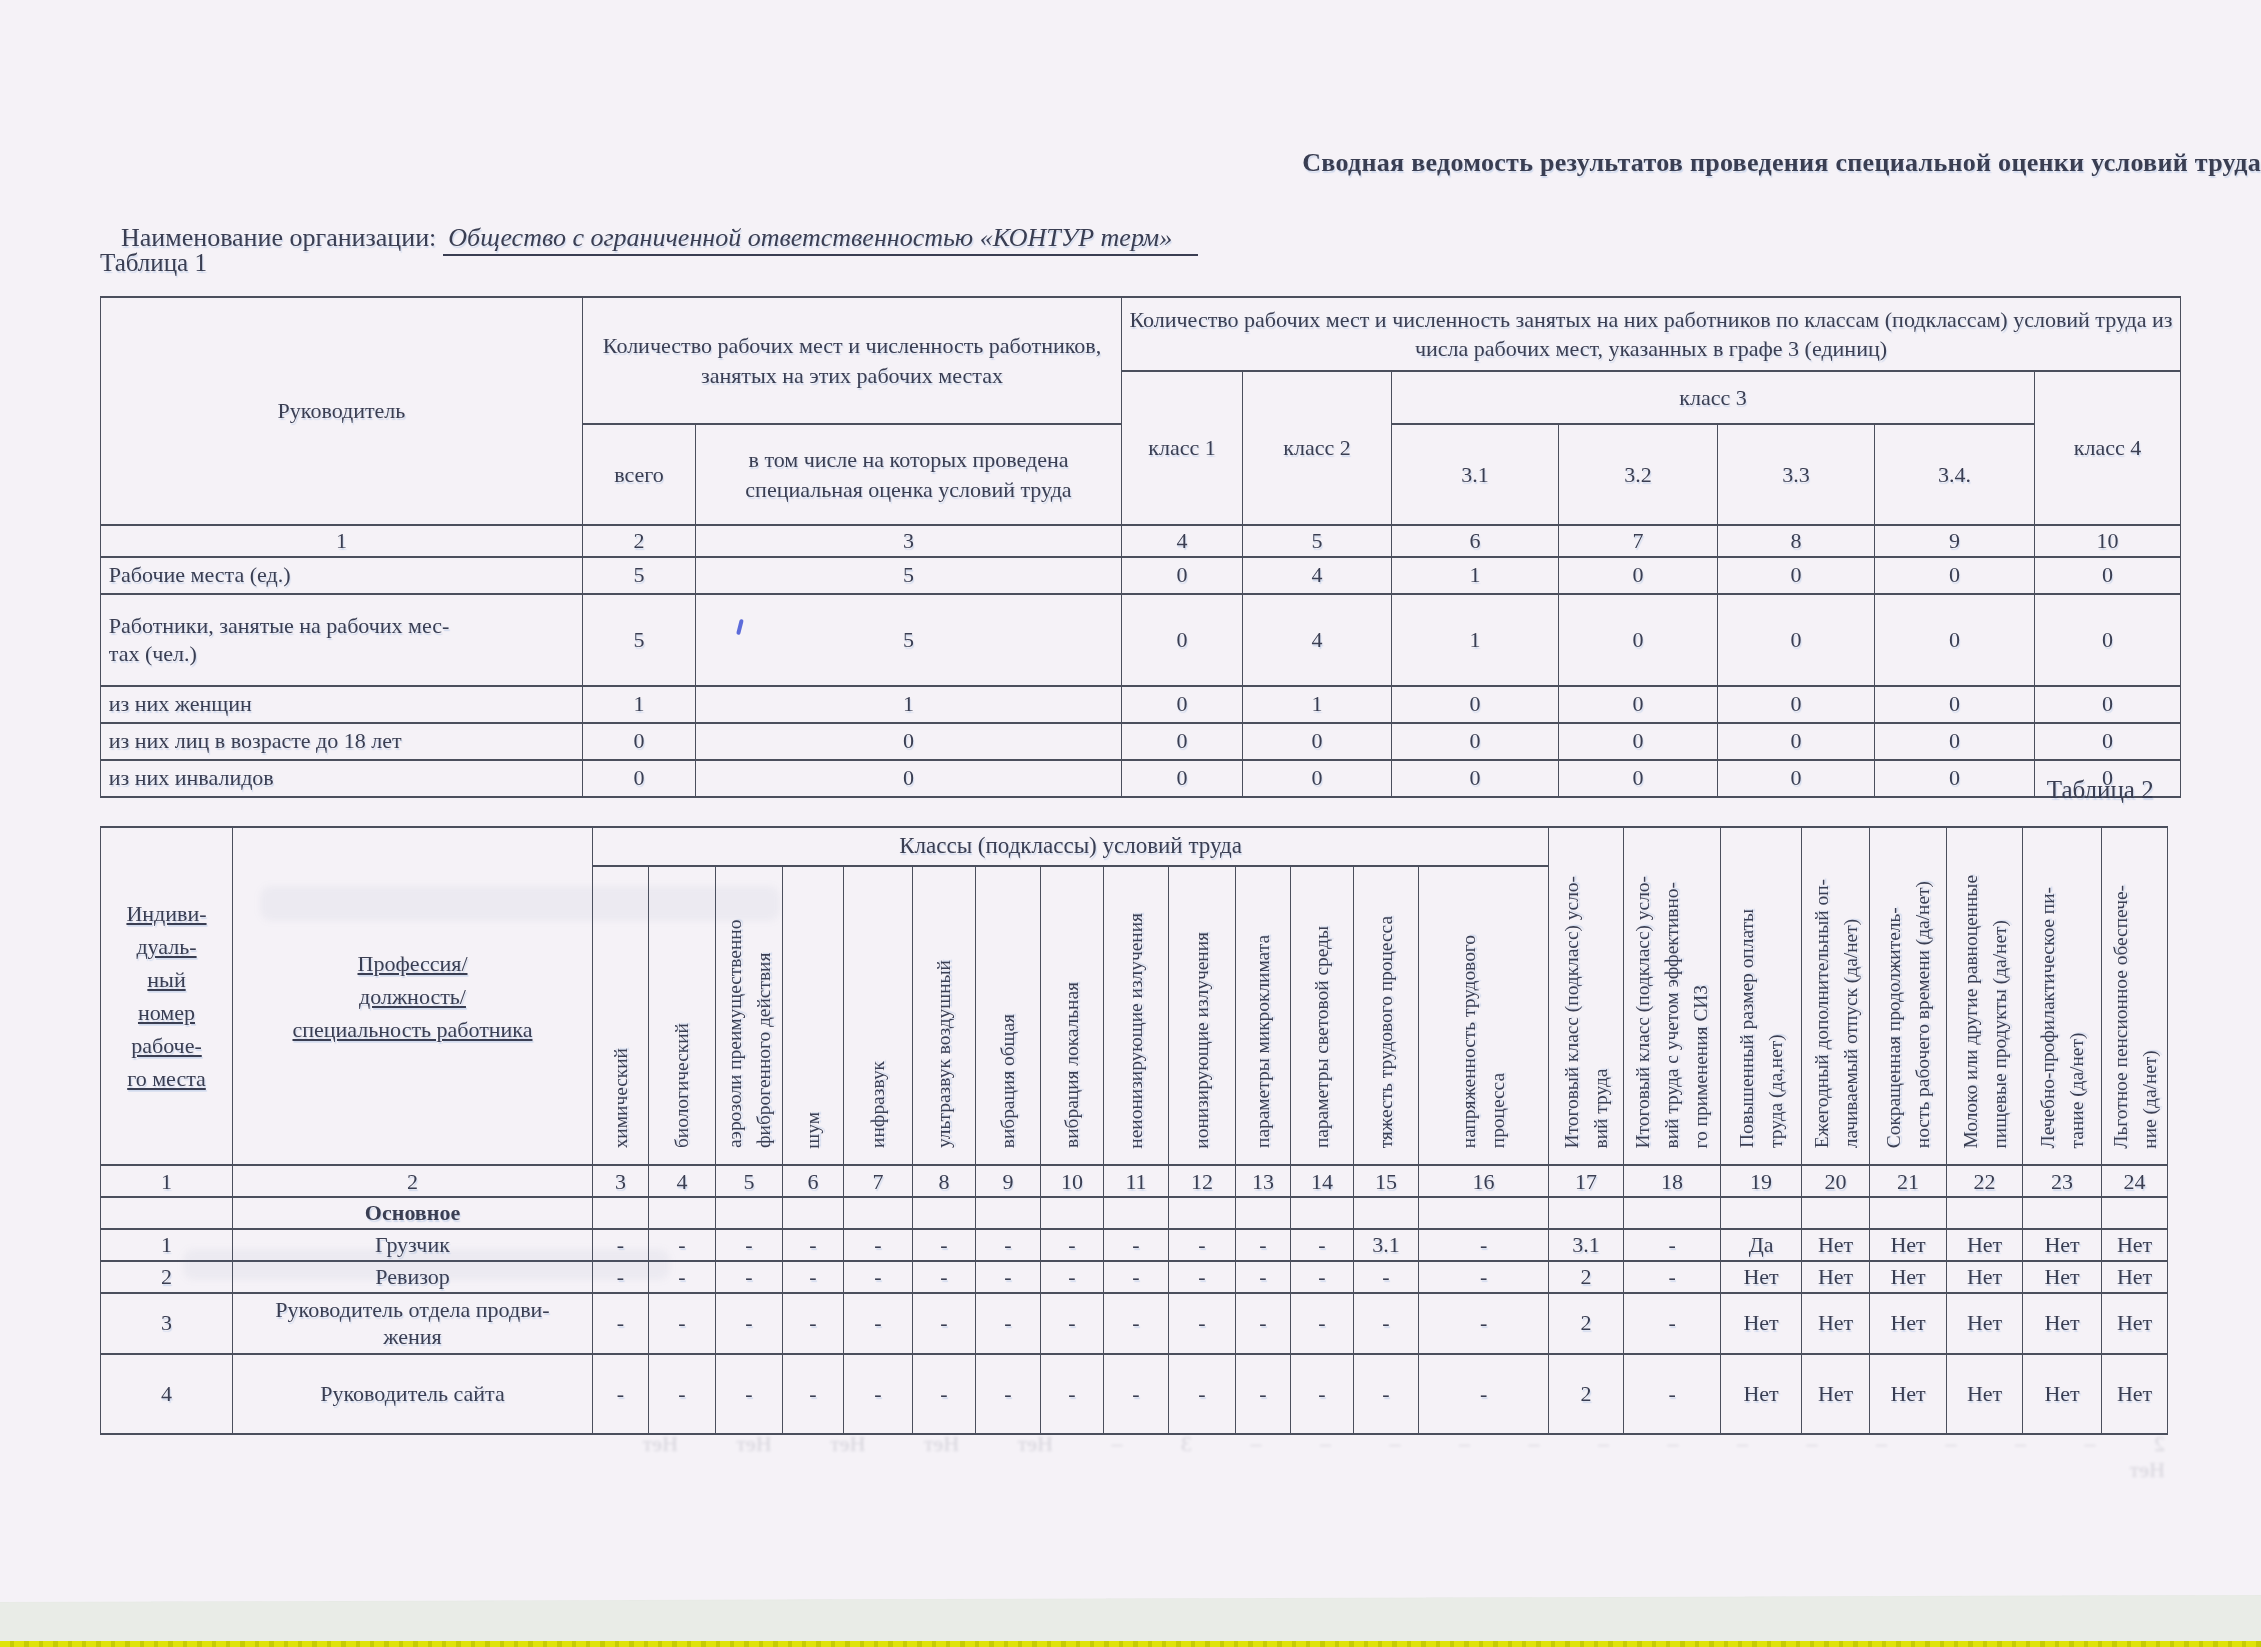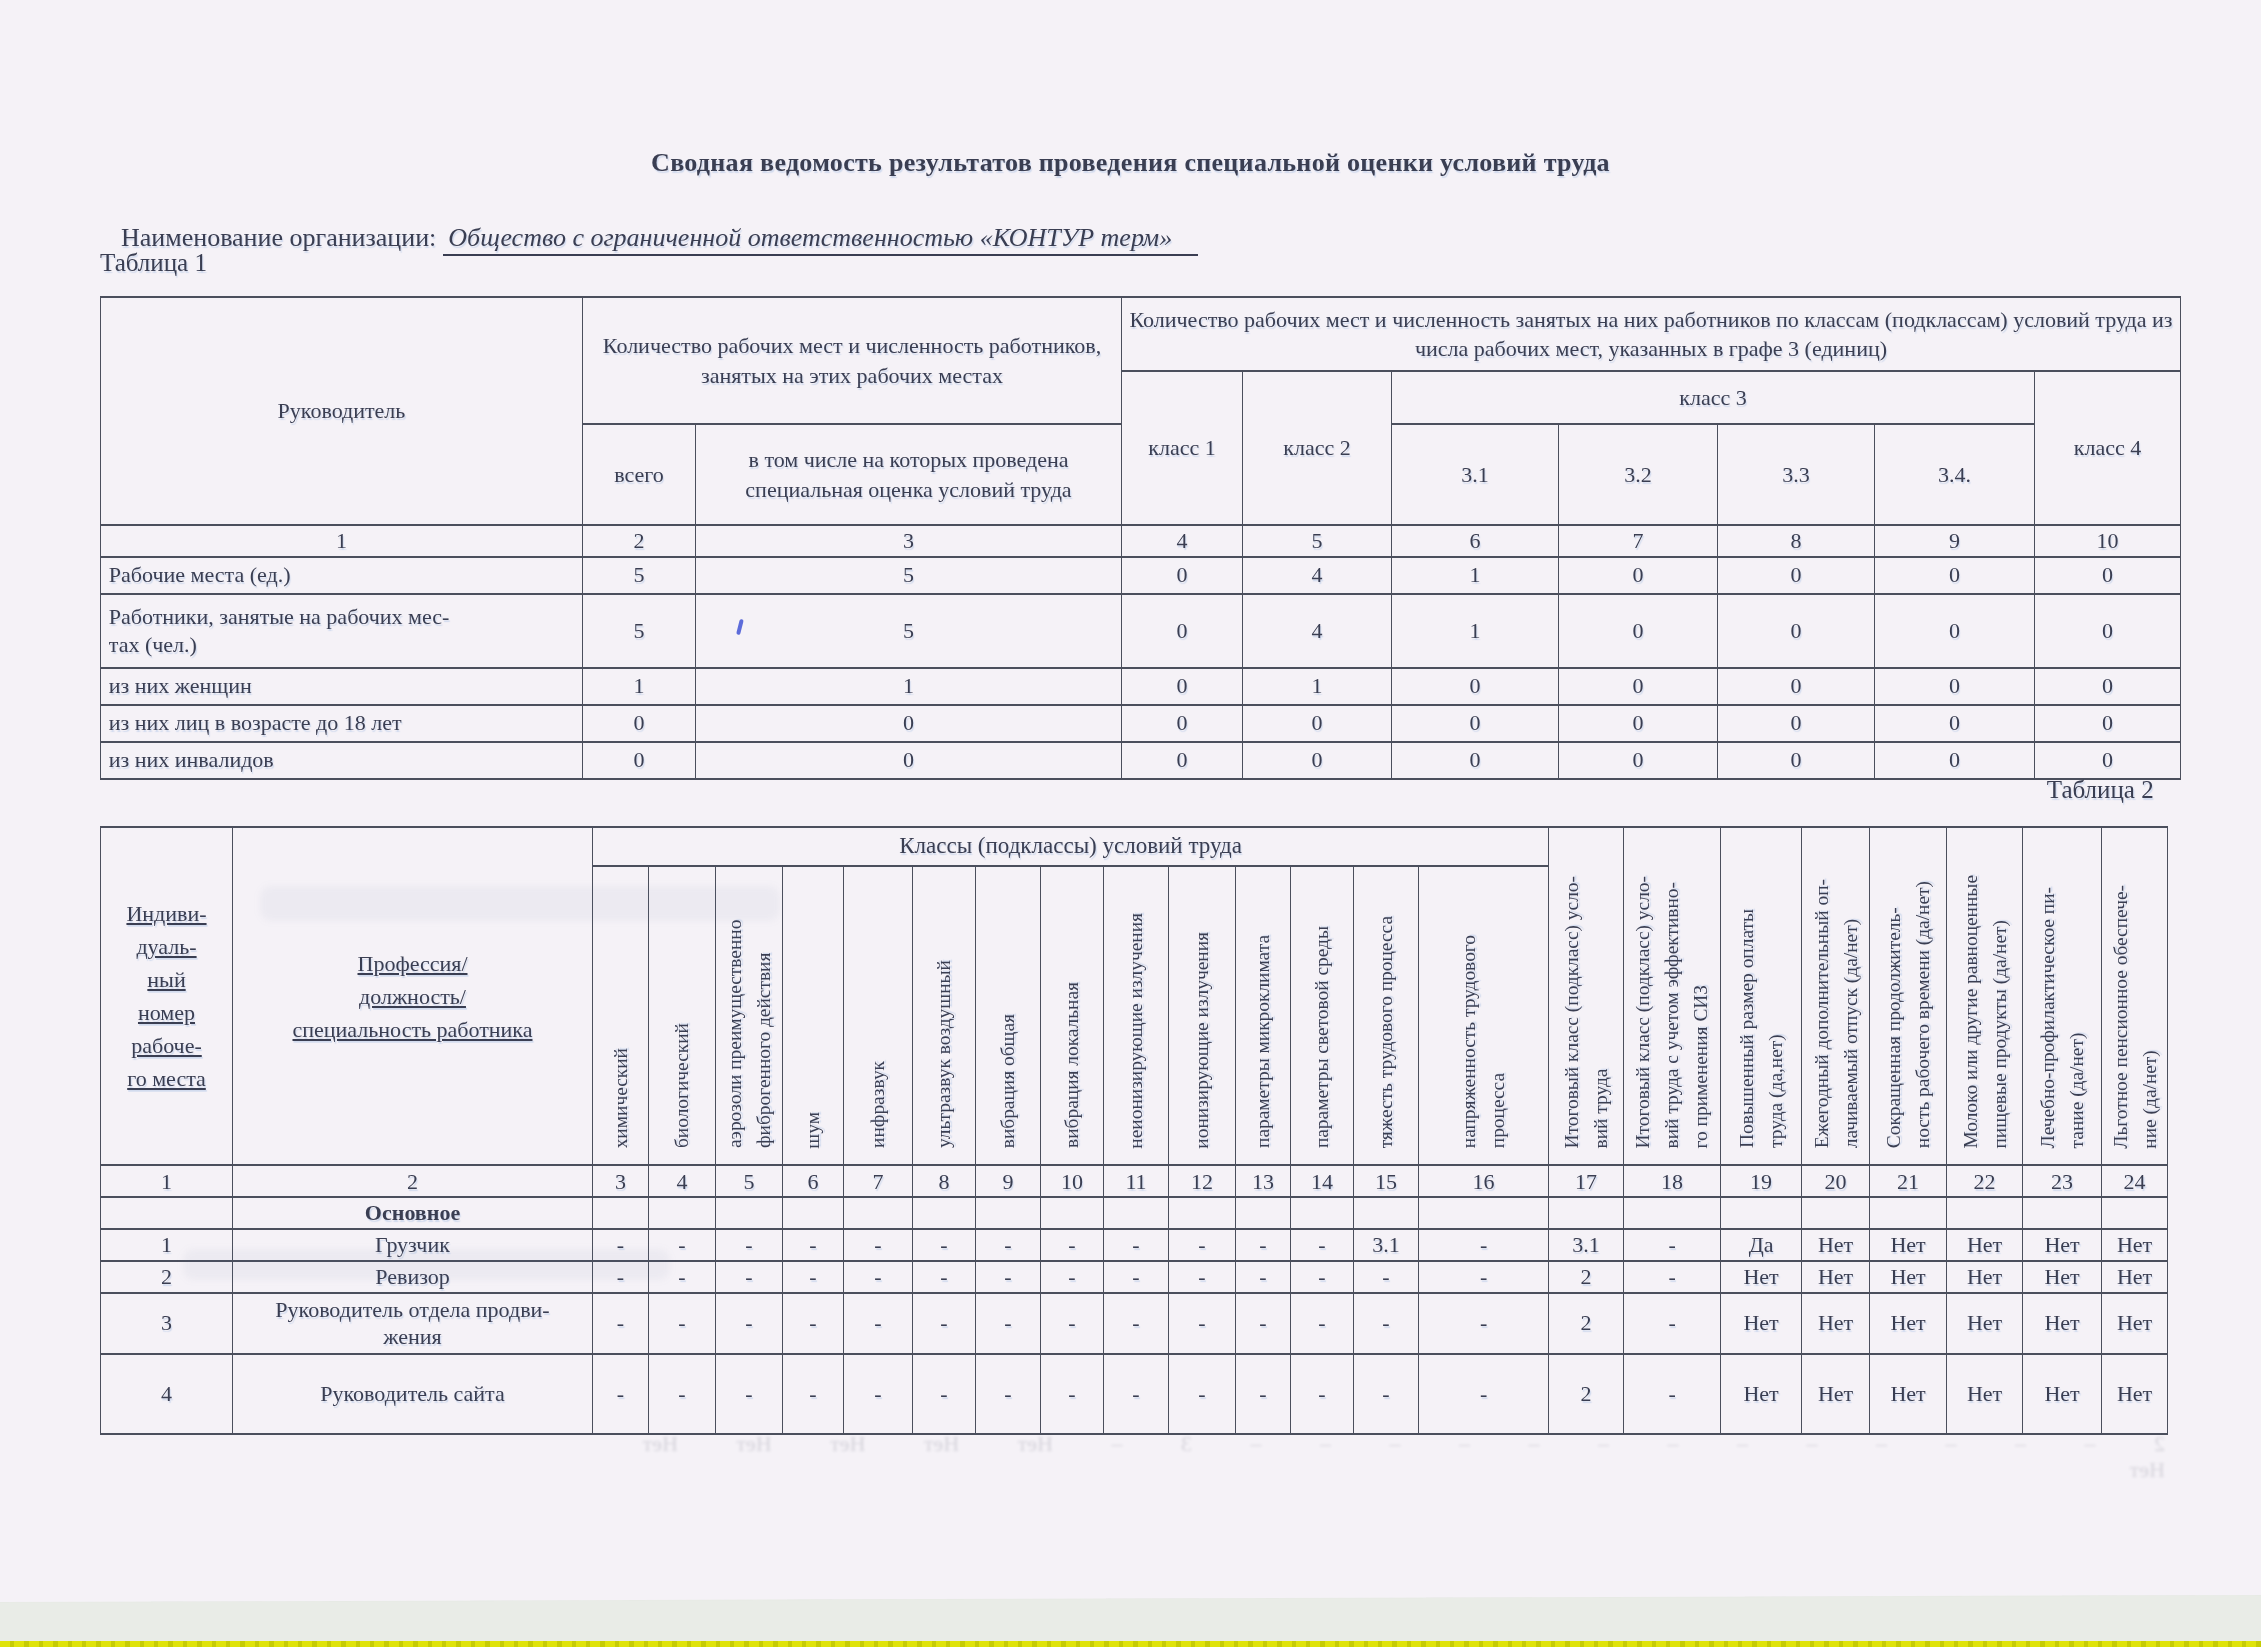--- a/index.html
+++ b/index.html
@@ -3,38 +3,38 @@
 <meta charset="utf-8">
 <style>
   html,body{margin:0;padding:0;overflow:hidden;}
   body{
     width:2261px;height:1647px;position:relative;
     background:var(--paper,#f5f2f7);
     font-family:"Liberation Serif","DejaVu Serif",serif;
     color:var(--ink,#3a3e52);
     text-shadow:1.1px 1.7px 1.1px rgba(130,165,220,.30);
   }
-  .title{position:absolute;top:148px;left:0;width:100%;text-align:center;font-size:26px;font-weight:bold;letter-spacing:0.3px;}
+  .title{position:absolute;top:148px;left:0;width:100%;text-align:right;font-size:26px;font-weight:bold;letter-spacing:0.3px;}
   .org{position:absolute;top:223px;left:121px;font-size:26px;white-space:nowrap;}
   .org-value{border-bottom:2.2px solid var(--ink,#3a3e52);padding:0 25.5px 2.2px 5.5px;font-style:italic;}
   .cap{position:absolute;font-size:25px;}
   #cap1{top:249px;left:100px;width:2080px;text-align:left;}
   #cap2{top:776px;left:100px;width:2067px;text-align:right;padding-right:13.3px;box-sizing:border-box;}
 
   table{border-collapse:collapse;table-layout:fixed;position:absolute;}
   th,td{border:1.7px solid var(--line,#4b4f5d);border-top-width:2.8px;border-bottom-width:2.8px;font-weight:normal;overflow:hidden;}
   th{font-size:22px;line-height:1.32;padding:3.3px 5.5px;vertical-align:middle;text-align:center;}
   td{font-size:22px;text-align:center;vertical-align:middle;padding:1.1px 4.4px;line-height:1.25;}
 
   #table1{left:100px;top:296px;width:2080px;}
   #table2{left:100px;top:826px;width:2067px;}
 
   .t1h1{height:74px}.t1h2{height:53px}.t1h3{height:101px}
   #t1-numrow{height:30px}
-  .t1r0{height:37px}.t1r1{height:74px}.t1r2{height:37px}.t1r3{height:37px}.t1r4{height:37px}
+  .t1r0{height:37px}.t1r1{height:92px}.t1r2{height:37px}.t1r3{height:37px}.t1r4{height:37px}
   .rowlabel{text-align:left;padding-left:7.8px;white-space:pre-line;margin-top:44px;}
 
   .t2h1{height:33px}.t2h2{height:295px}
   #t2-numrow{height:32px}
   #t2-secrow{height:28px}
   .t2r0{height:30px}.t2r1{height:32px}.t2r2{height:61px}.t2r3{height:80px}
   .c1h,.c2h{white-space:pre-line;font-size:22px;line-height:1.5;text-decoration:underline;}
   .grp{font-size:23px;}
   .vert{vertical-align:bottom;text-align:center;padding:4.4px 2.2px 8.9px;}
   .vtext{display:inline-block;writing-mode:vertical-rl;transform:rotate(180deg);

